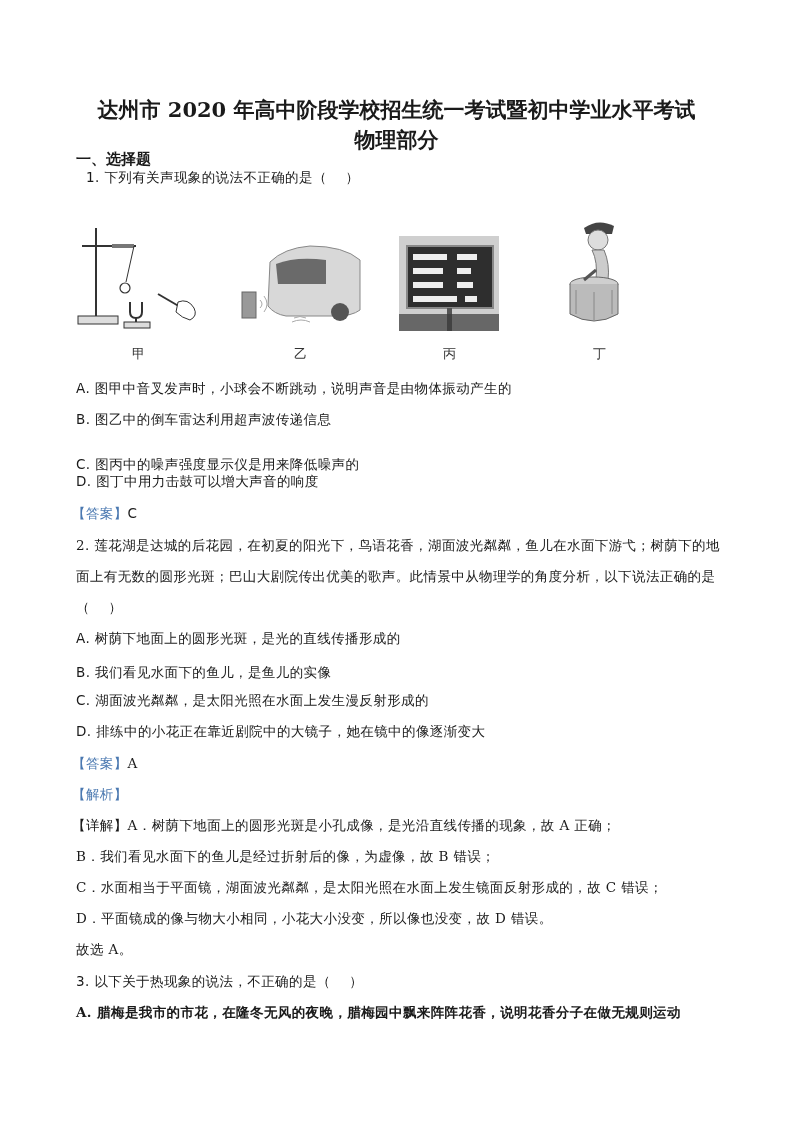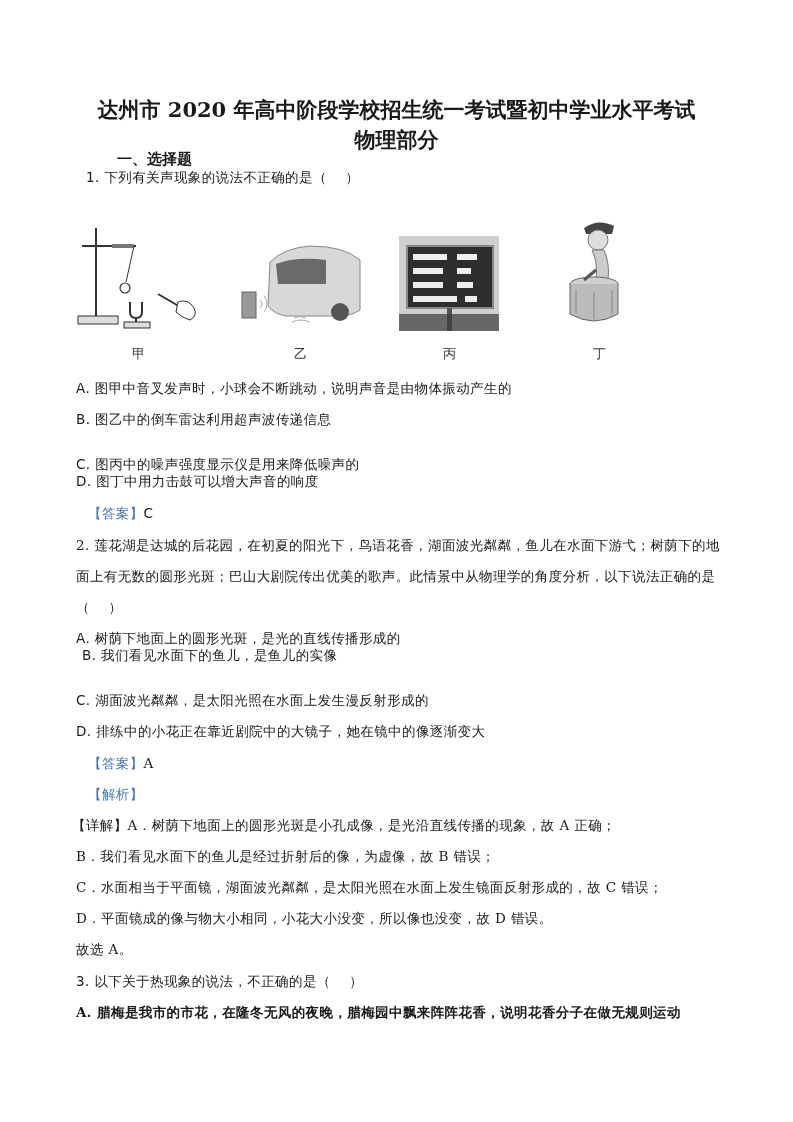--- a/index.html
+++ b/index.html
@@ -1,23 +1,23 @@
 <!DOCTYPE html>
 <html><head>
 <meta charset="utf-8">
 <style>
   html, body { margin: 0; padding: 0; background: #ffffff; }
   body { width: 793px; height: 1122px; position: relative; overflow: hidden;
          font-family: "DejaVu Serif", "Liberation Serif", serif; color: #1a1a1a; }
   .abs { position: absolute; white-space: nowrap; }
   .title { left: 0; width: 793px; text-align: center; font-weight: bold; font-size: 21px; }
-  .section { font-weight: bold; font-size: 15px; left: 76px; margin-left: 41px; }
+  .section { font-weight: bold; font-size: 15px; left: 76px; }
   .line { left: 76px; font-size: 13.5px; letter-spacing: 0.4px; }
   .sans { font-family: "DejaVu Sans", "Liberation Sans", sans-serif; }
-  .label-blue { color: #4a78b0; margin-left: 16px; }
+  .label-blue { color: #4a78b0; }
   .fig { position: absolute; }
   .figlabel { position: absolute; font-size: 13px; font-family: "DejaVu Sans", sans-serif; color: #333; }
 </style>
 </head>
 <body>
 
 <div class="abs title" style="top:96px;">达州市 2020 年高中阶段学校招生统一考试暨初中学业水平考试</div>
 <div class="abs title" style="top:114px; top:114px; margin-top:12px;">物理部分</div>
 <div class="abs section" style="top:150px;">一、选择题</div>
 
@@ -104,21 +104,21 @@
   <span>2.</span>
   <span>莲花湖是达城的后花园，在初夏的阳光下，鸟语花香，湖面波光粼粼，鱼儿在水面下游弋；树荫下的地</span>
 </div>
 <div class="abs line" style="top:568px;">面上有无数的圆形光斑；巴山大剧院传出优美的歌声。此情景中从物理学的角度分析，以下说法正确的是</div>
 <div class="abs line" style="top:599px;">（　 ）</div>
 
 <div class="abs line sans" style="top:630px;">
   <span>A.</span>
   <span>树荫下地面上的圆形光斑，是光的直线传播形成的</span>
 </div>
-<div class="abs line sans" style="top:647px;margin-left:6px;">
+<div class="abs line sans" style="top:664px;">
   <span>B.</span>
   <span>我们看见水面下的鱼儿，是鱼儿的实像</span>
 </div>
 <div class="abs line sans" style="top:692px;">
   <span>C.</span>
   <span>湖面波光粼粼，是太阳光照在水面上发生漫反射形成的</span>
 </div>
 <div class="abs line sans" style="top:723px;">
   <span>D.</span>
   <span>排练中的小花正在靠近剧院中的大镜子，她在镜中的像逐渐变大</span>

